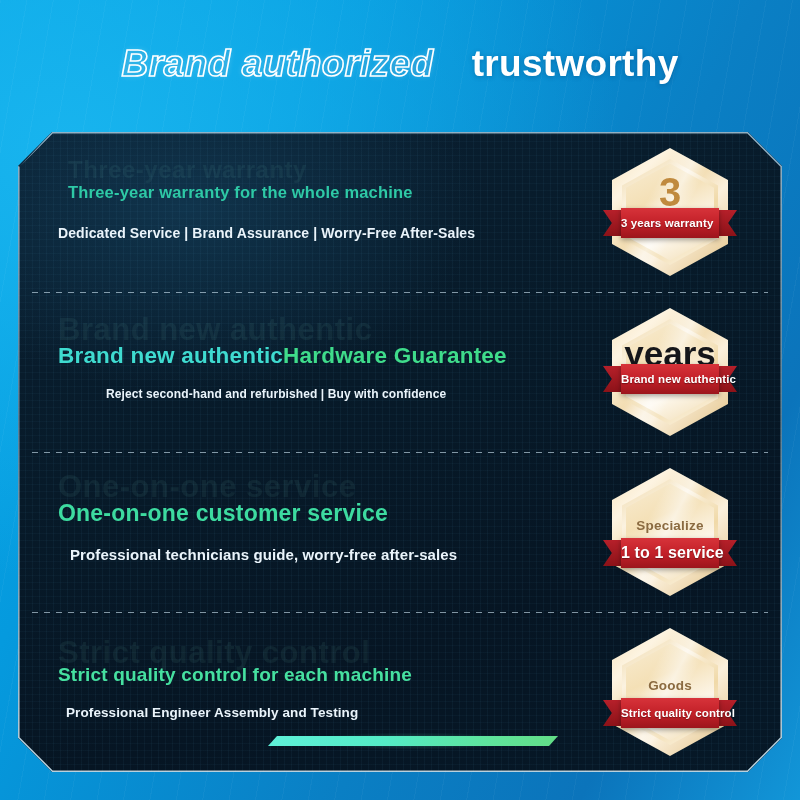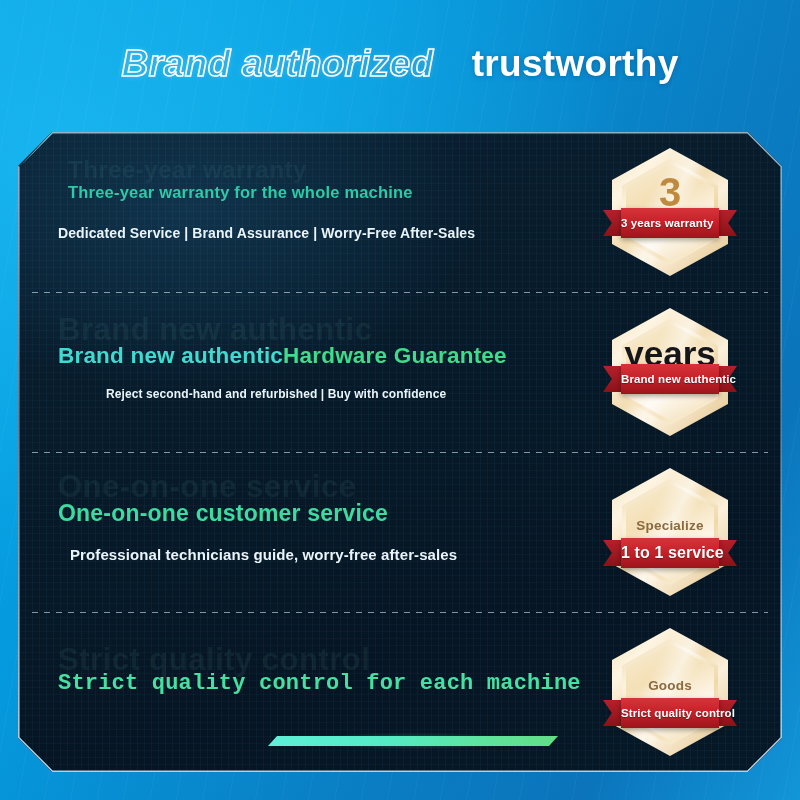--- a/index.html
+++ b/index.html
@@ -180,21 +180,21 @@
   .row-1 .row-heading { font-size: 16.5px; margin-bottom: 22px; padding-left: 10px; }
   .row-1 .row-sub     { font-size: 14px; }
   .row-1 .ghost       { top: -26px; left: 10px; font-size: 24px; }
 
   .row-2 .row-heading { font-size: 22.5px; }
   .row-2 .row-sub     { font-size: 12px; padding-left: 48px; }
 
   .row-3 .row-heading { font-size: 23px; }
   .row-3 .row-sub     { font-size: 15px; margin-left: 12px; }
 
-  .row-4 .row-heading { font-size: 22px; font-family: Liberation Mono, monospace; }
+  .row-4 .row-heading { font-size: 19px; }
   .row-4 .row-sub     { font-size: 13.5px; padding-left: 8px; }
   .row-4 .ghost       { top: -28px; }
 
   
   .badge {
     position: relative;
     flex: 0 0 auto;
     width: 132px;
     height: 132px;
     margin-right: 18px;
@@ -428,20 +428,21 @@
             <span class="ribbon-text lg">1 to 1 service</span>
           </div>
         </div>
       </div>
     </div>
 
     <div class="row row-4">
       <div class="row-text">
         <div class="ghost">Strict quality control</div>
         <div class="row-heading" style="color:#46e0a0">Strict quality control for each machine</div>
+        <div class="row-sub">Professional Engineer Assembly and Testing</div>
       </div>
       <div class="badge rb-low">
         <div class="hex"></div>
         <div class="hex-inner"></div>
         <div class="hex-inner2"></div>
         <div class="hex-sheen"></div>
         <div class="hex-label small">Goods</div>
         <div class="ribbon">
           <div class="ribbon-tail left"></div>
           <div class="ribbon-tail right"></div>

